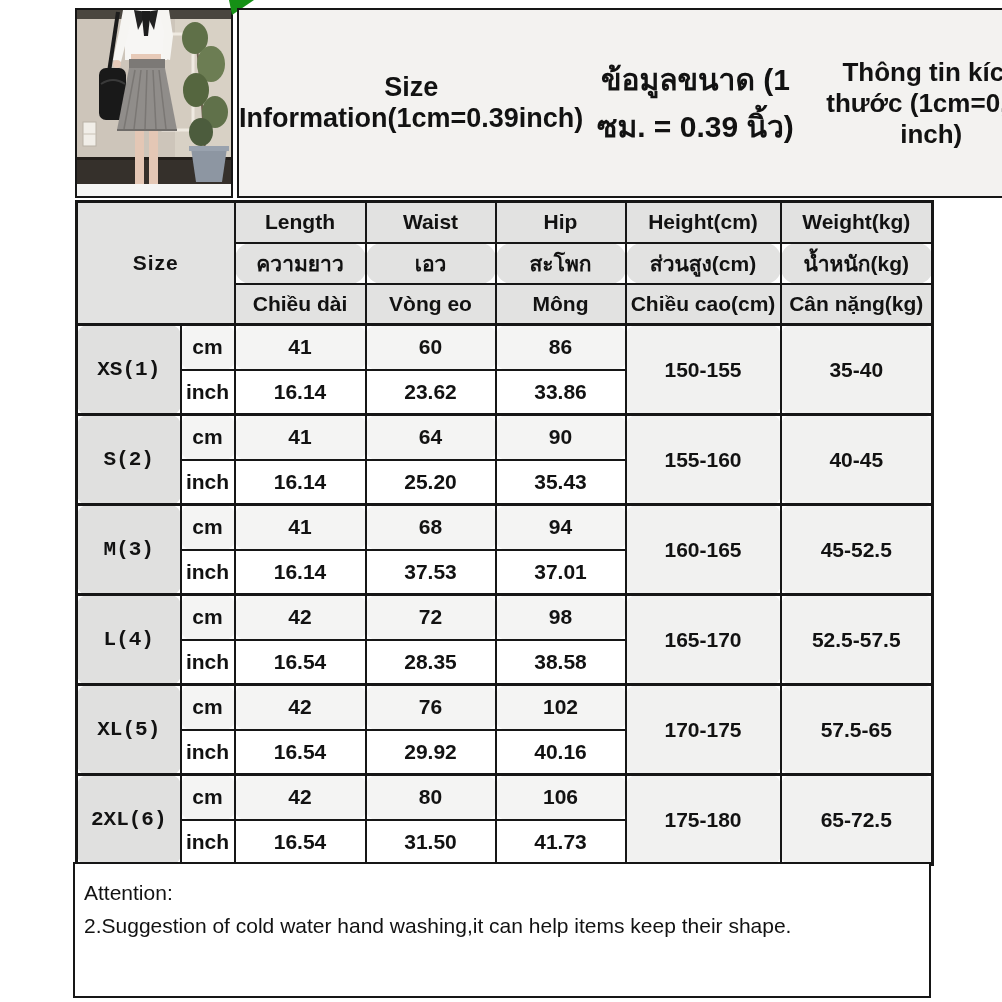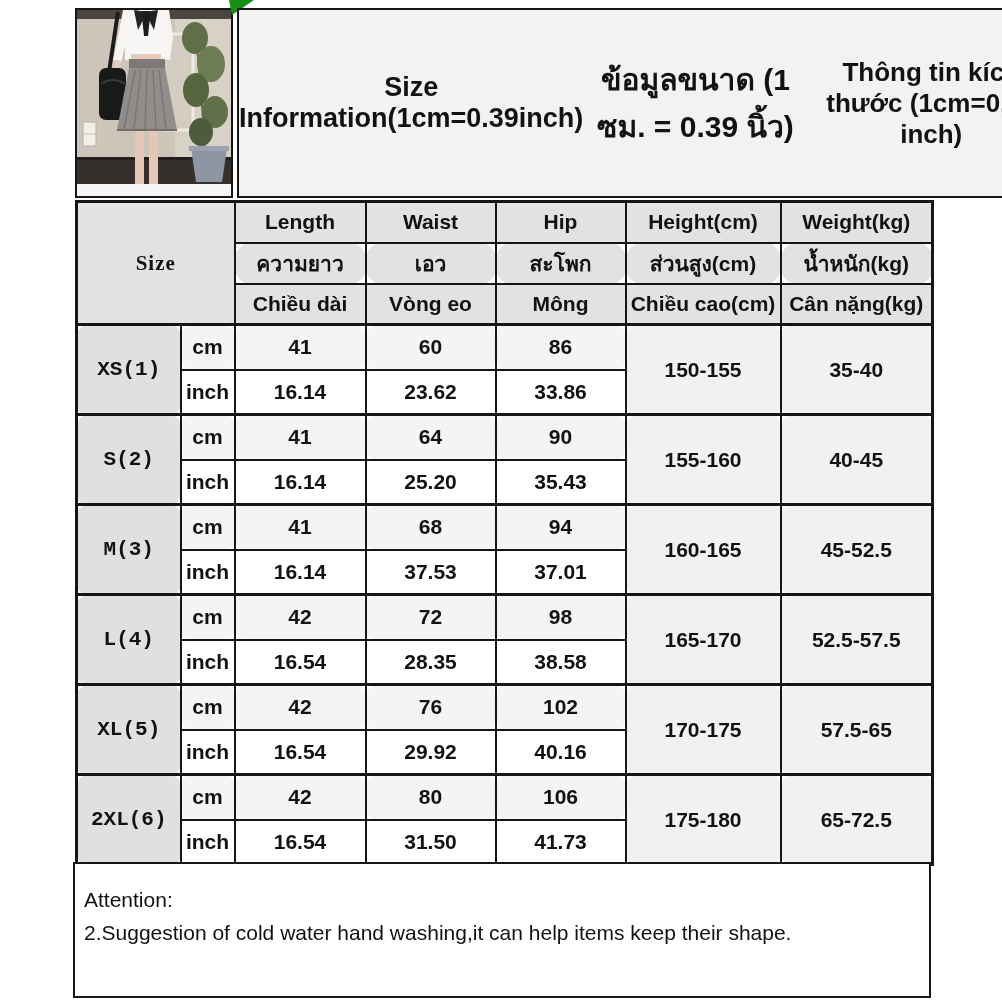--- a/index.html
+++ b/index.html
@@ -51,34 +51,34 @@
     border: 2px solid #161616;
     text-align: center; vertical-align: middle;
     padding: 0; overflow: hidden;
     font-weight: bold; font-size: 21px;
     background: #ffffff;
   }
   .size-table thead tr { height: 41px; }
   .size-table tbody tr { height: 45px; }
   .hdr        { background: #e2e2e1 !important; }
   .hdr-th     { font-size: 19px; border-radius: 16px; }
-  .size-cell  { font-size: 38px; background: #e2e2e1 !important; letter-spacing: 1px; font-family: Liberation Serif, serif; }
+  .size-cell  { font-size: 38px; background: #e2e2e1 !important; letter-spacing: 1px; }
   .row-label  { background: #e0e0df !important; font-size: 22px; font-family: Liberation Mono, monospace; }
   .cm-bg      { background: #f4f4f3 !important; }
   .unit       { font-size: 20px; }
   .range      { background: #f1f1f0 !important; }
   tr.block-start th, tr.block-start td { border-top: 3px solid #161616; border-radius: 11px; }
 
   
   .attention {
     position: absolute; left: 73px; top: 862px;
     width: 858px; height: 136px;
     border: 2px solid #161616;
     background: #ffffff;
-    padding: 19px 9px;
+    padding: 12px 9px;
     font-size: 21px; line-height: 33px;
     font-weight: normal;
   }
 </style>
 </head>
 <body>
 
 <div class="photo-box">
   <svg viewBox="0 0 154 186" preserveAspectRatio="none">
 

